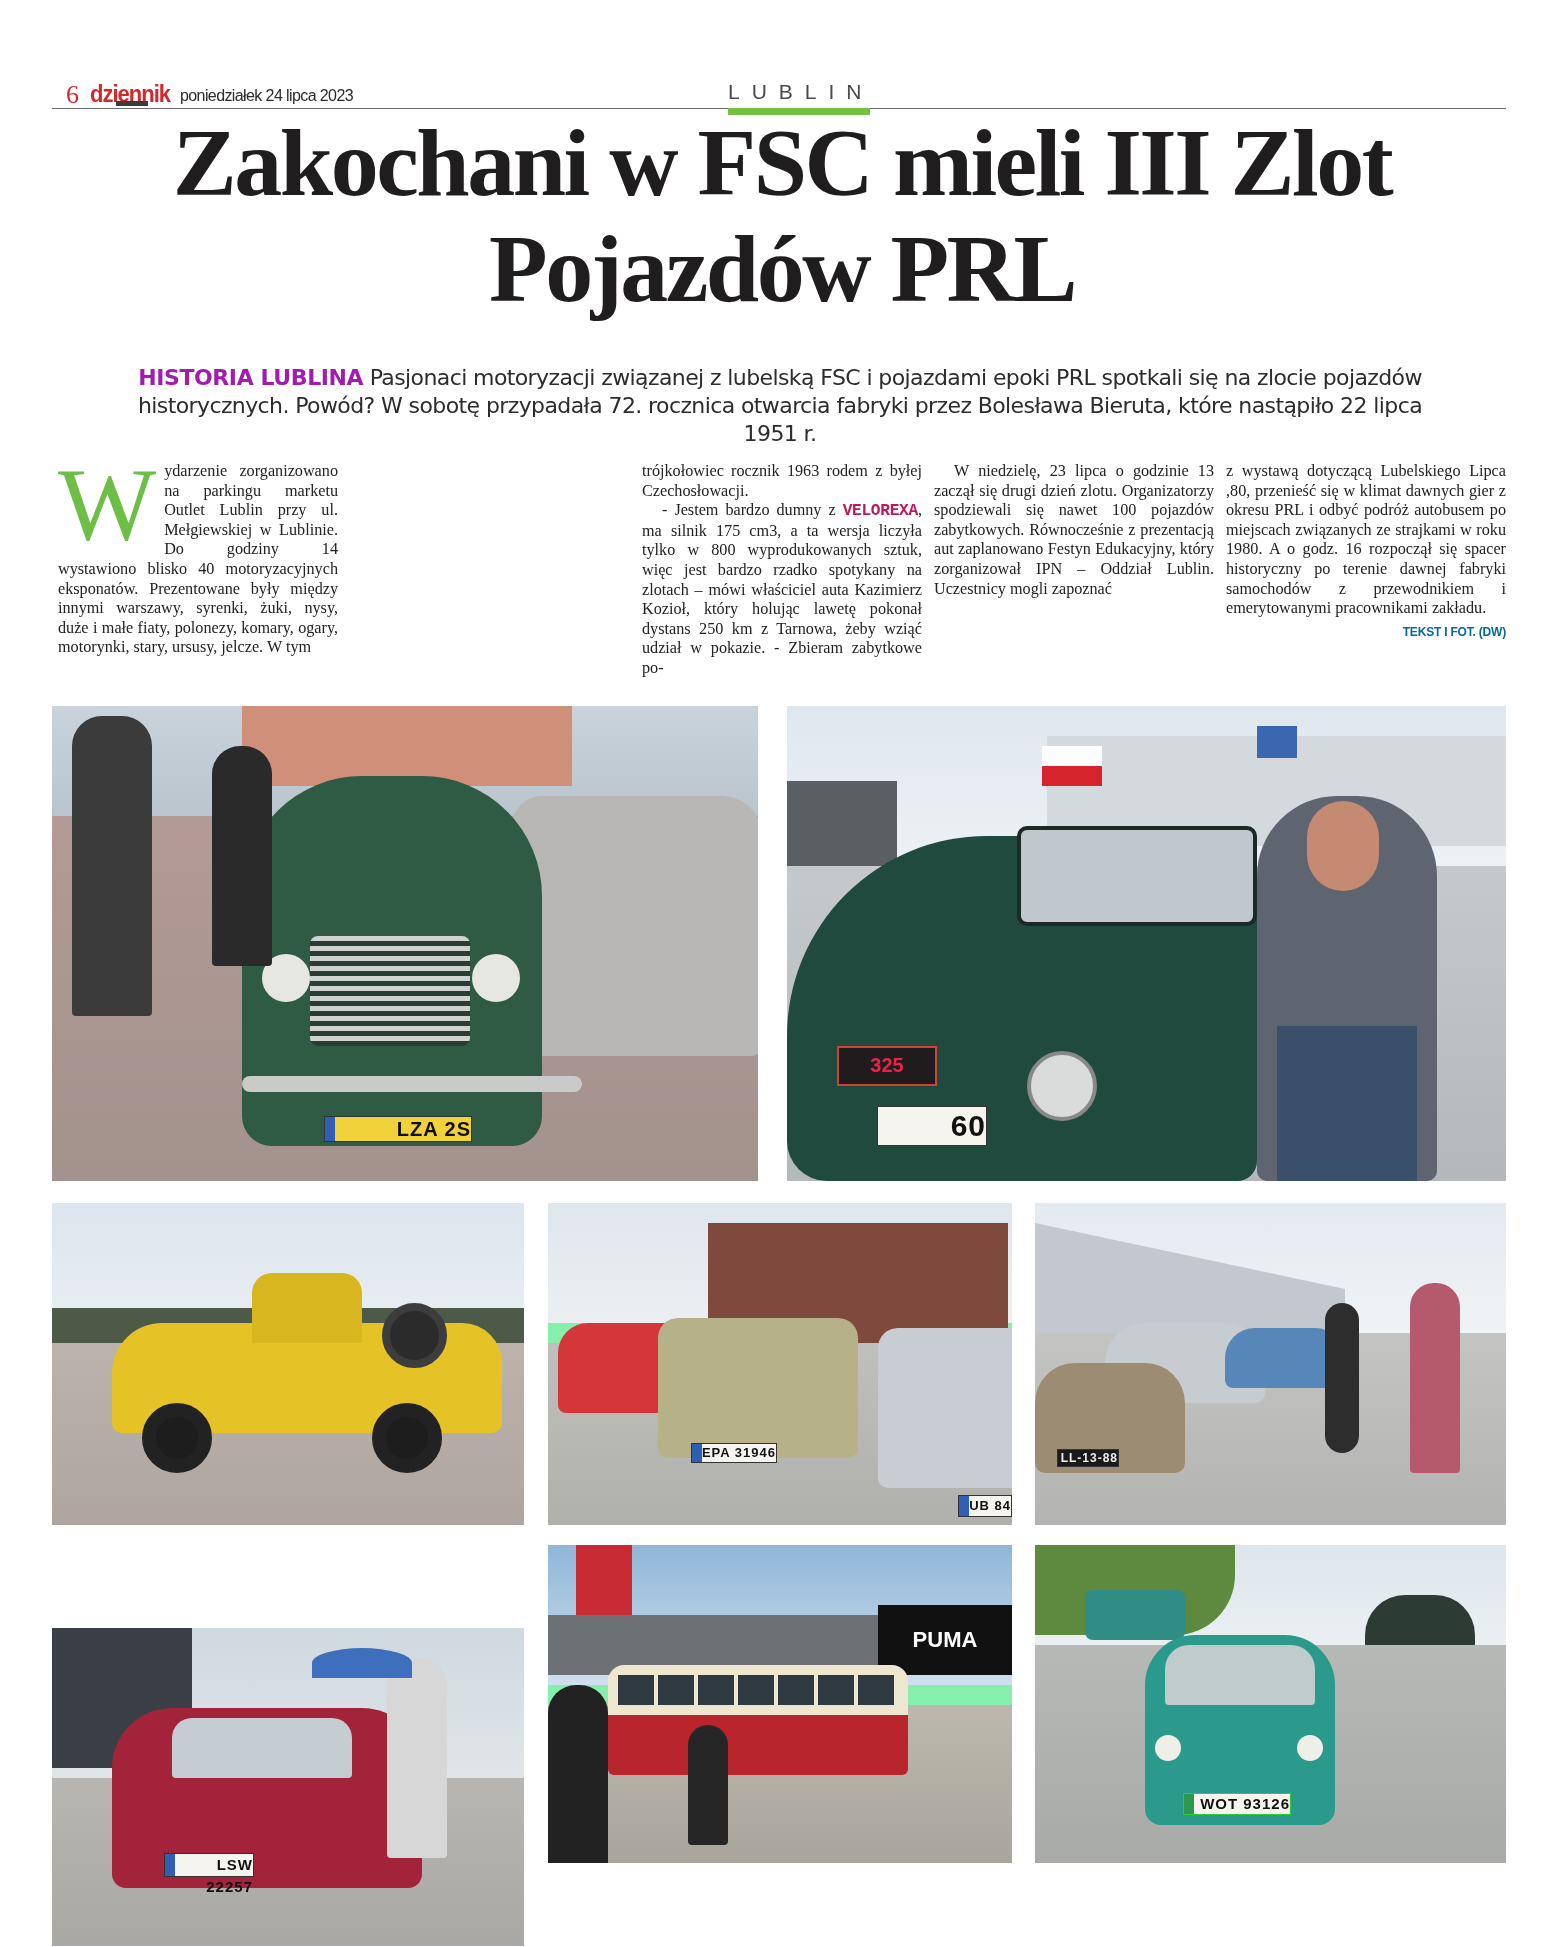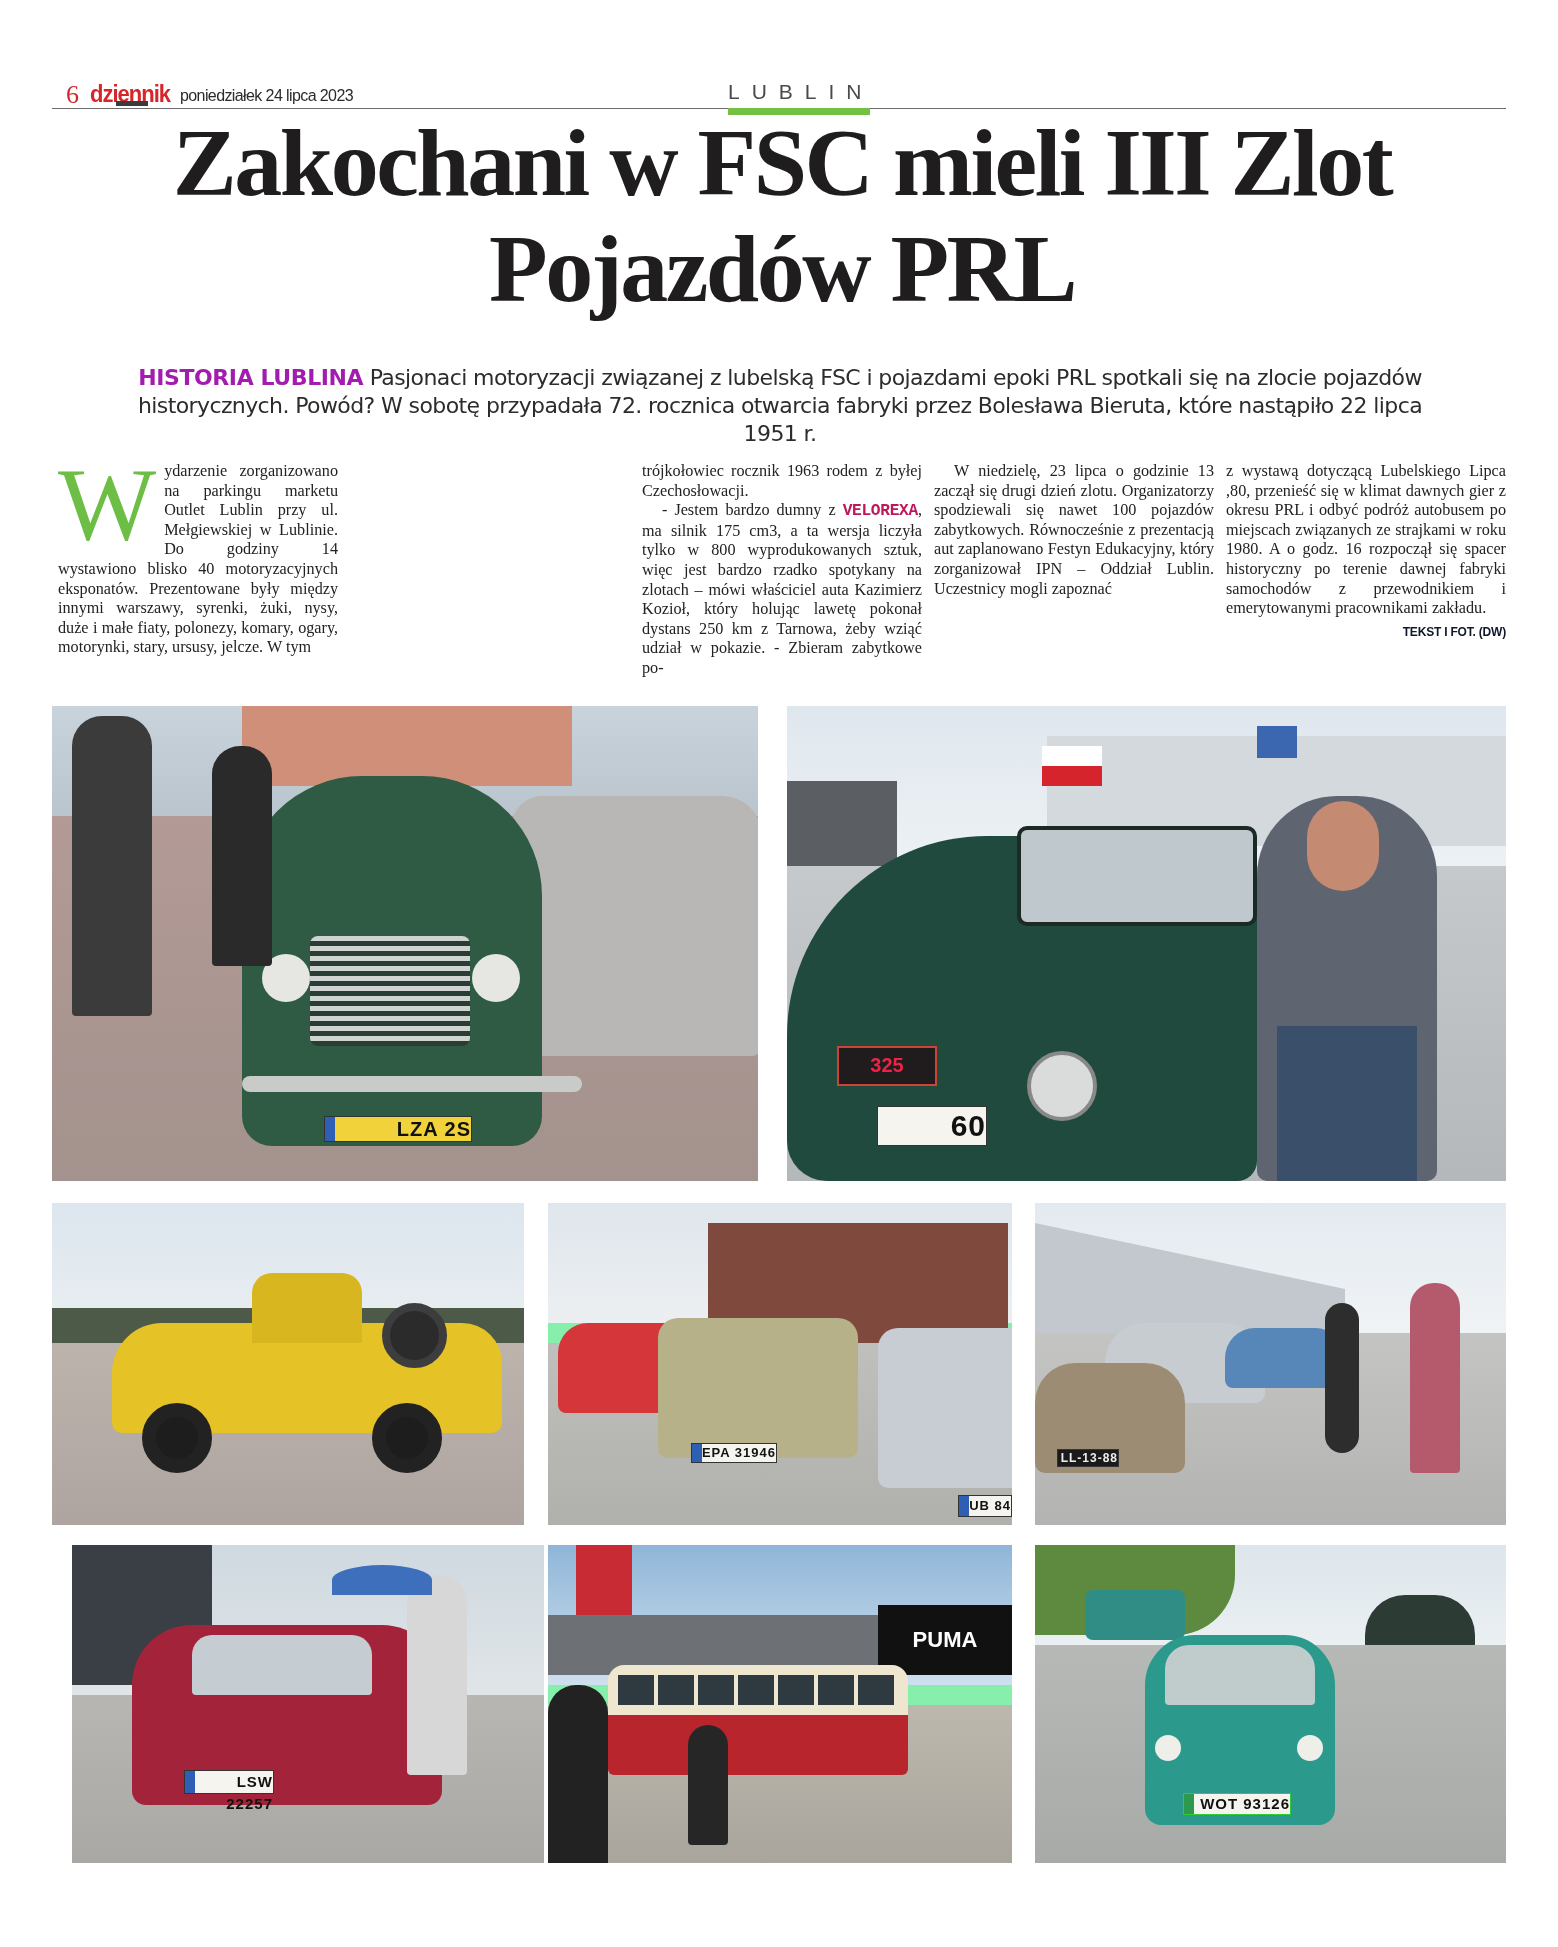--- a/index.html
+++ b/index.html
@@ -23,21 +23,21 @@
   .lead { position: absolute; left: 120px; top: 364px; width: 1320px; text-align: center; font-family: "DejaVu Sans", sans-serif; font-size: 22px; line-height: 28px; color: #2c2c2c; letter-spacing: -0.6px; }
   .lead .kicker { color: #a21caf; font-weight: bold; letter-spacing: -0.4px; }
 
   
   .columns { position: absolute; left: 58px; top: 462px; width: 1448px; height: 230px; display: flex; gap: 12px; }
   .col { flex: 1; font-family: "Liberation Serif", serif; font-size: 16.2px; line-height: 19.6px; text-align: justify; color: #222; hyphens: manual; }
   .col p { text-indent: 0; }
   .col p.ind { text-indent: 20px; }
   .hl { font-family: Liberation Mono, monospace; font-weight: bold; color: #be185d; letter-spacing: -0.3px; }
   .dropcap { float: left; font-family: "Liberation Serif", serif; font-size: 104px; line-height: 80px; color: #6cbe45; margin: 2px 8px 0 0; height: 80px; }
-  .byline { display: block; text-align: right; font-family: "Liberation Sans", sans-serif; font-weight: bold; font-size: 12px; letter-spacing: -0.2px; margin-top: 4px; color: #0f172a; }
+  .byline { display: block; text-align: right; font-family: "Liberation Sans", sans-serif; font-weight: bold; font-size: 12px; letter-spacing: -0.2px; margin-top: 4px; color: #0369a1; }
 
   
   .photo { position: absolute; overflow: hidden; background: #86efac; }
   .plate { position: absolute; background: #f6f4ee; border: 1px solid #333; font-family: "Liberation Sans", sans-serif; font-weight: bold; color: #111; text-align: right; letter-spacing: 1px; }
   .plate.yellow { background: #f1d23a; }
   .plate .eu { position: absolute; left: 0; top: 0; bottom: 0; width: 10px; background: #2f5fb5; }
   .sky { position: absolute; left: 0; right: 0; top: 0; }
   .ground { position: absolute; left: 0; right: 0; bottom: 0; }
   .shape { position: absolute; }
 </style>
@@ -140,21 +140,21 @@
   <div class="shape" style="left:0;top:20px;width:310px;height:110px;background:#c2c8cd;clip-path:polygon(0 0,100% 60%,100% 100%,0 100%);"></div>
   <div class="ground" style="top:130px;background:linear-gradient(#c4c5c3,#b3b4b2);"></div>
   <div class="shape" style="left:70px;top:120px;width:160px;height:80px;background:#c7ccd0;border-radius:40px 40px 10px 10px;"></div>
   <div class="shape" style="left:190px;top:125px;width:120px;height:60px;background:#5687b8;border-radius:30px 30px 8px 8px;"></div>
   <div class="shape" style="left:0;top:160px;width:150px;height:110px;background:#9c8c74;border-radius:40px 40px 10px 10px;"></div>
   <div class="plate" style="left:22px;top:246px;width:62px;height:18px;background:#1a1a1a;color:#eee;font-size:12px;line-height:16px;">LL-13-88</div>
   <div class="shape" style="left:375px;top:80px;width:50px;height:190px;background:#b45a6c;border-radius:24px 24px 4px 4px;"></div>
   <div class="shape" style="left:290px;top:100px;width:34px;height:150px;background:#2d2d2d;border-radius:17px;"></div>
 </div>
 
-<div class="photo" style="left:52px;top:1545px;width:472px;height:318px;margin-left:20px;">
+<div class="photo" style="left:52px;top:1628px;width:472px;height:318px;">
   <div class="sky" style="height:150px;background:linear-gradient(#cfd9e0,#e0e5e8);"></div>
   <div class="shape" style="left:0;top:0;width:140px;height:140px;background:#3a3f45;"></div>
   <div class="ground" style="top:150px;background:linear-gradient(#b7b6b2,#a9a8a4);"></div>
   <div class="shape" style="left:60px;top:80px;width:310px;height:180px;background:#a3243a;border-radius:60px 60px 14px 14px;"></div>
   <div class="shape" style="left:120px;top:90px;width:180px;height:60px;background:#c6cdd2;border-radius:20px 20px 4px 4px;"></div>
   <div class="plate" style="left:112px;top:225px;width:90px;height:24px;font-size:15px;line-height:22px;"><span class="eu"></span><span>LSW 22257</span></div>
   <div class="shape" style="left:335px;top:30px;width:60px;height:200px;background:#d7d7d7;border-radius:28px 28px 4px 4px;"></div>
   <div class="shape" style="left:260px;top:20px;width:100px;height:30px;background:#3d6fbd;border-radius:50% 50% 0 0;"></div>
 </div>
 

